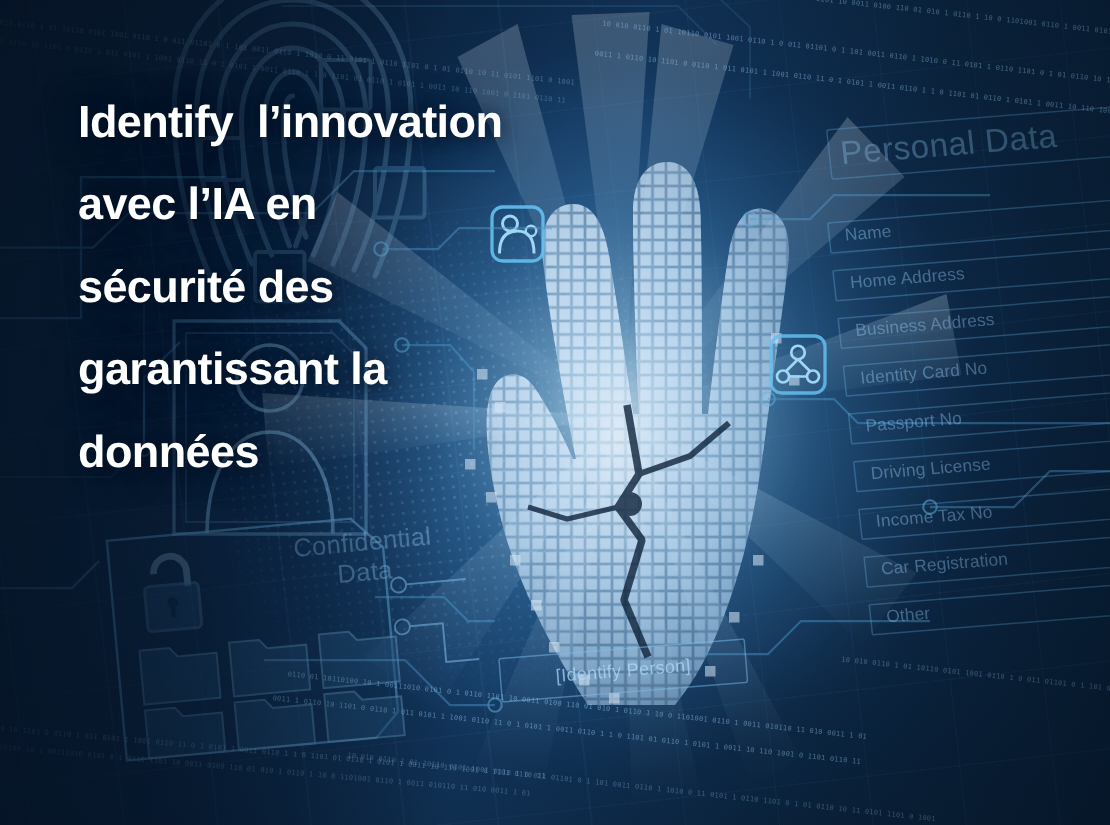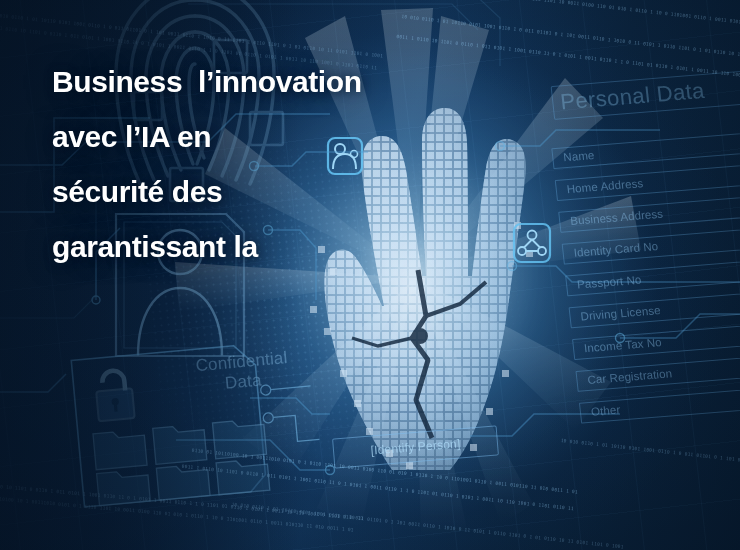--- a/index.html
+++ b/index.html
@@ -463,20 +463,21 @@
   <div class="codestrip cs-bot1">0110 01 10110100 10 1 00111010 0101 0 1 0110 1101 10 0011 0100 110 01 010 1 0110 1 10 0 1101001 0110 1 0011 010110 11 010 0011 1 01</div>
   <div class="codestrip cs-bot2">0011 1 0110 10 1101 0 0110 1 011 0101 1 1001 0110 11 0 1 0101 1 0011 0110 1 1 0 1101 01 0110 1 0101 1 0011 10 110 1001 0 1101 0110 11</div>
   <div class="codestrip cs-bot3">10 010 0110 1 01 10110 0101 1001 0110 1 0 011 01101 0 1 101 0011 0110 1 1010 0 11 0101 1 0110 1101 0 1 01 0110 10 11 0101 1101 0 1001</div>
   <div class="codestrip cs-bl1">0011 1 0110 10 1101 0 0110 1 011 0101 1 1001 0110 11 0 1 0101 1 0011 0110 1 1 0 1101 01 0110 1 0101 1 0011 10 110 1001 0 1101 0110 11</div>
   <div class="codestrip cs-bl2">0110 01 10110100 10 1 00111010 0101 0 1 0110 1101 10 0011 0100 110 01 010 1 0110 1 10 0 1101001 0110 1 0011 010110 11 010 0011 1 01</div>
   <div class="codestrip cs-r1">10 010 0110 1 01 10110 0101 1001 0110 1 0 011 01101 0 1 101 0011 0110 1 1010 0 11 0101 1 0110 1101 0 1 01 0110 10 11 0101 1101 0 1001</div>
 
   <div class="text-scrim"></div>
 
   <div class="headline">
-    <div class="hl-line">Business  l’innovation</div>
+    <div class="hl-line">Identify  l’innovation</div>
     <div class="hl-line">avec l’IA en</div>
     <div class="hl-line">sécurité des</div>
     <div class="hl-line">garantissant la</div>
+    <div class="hl-line">données</div>
   </div>
 
   <div class="vignette"></div>
 </div>
 
 </body></html>

